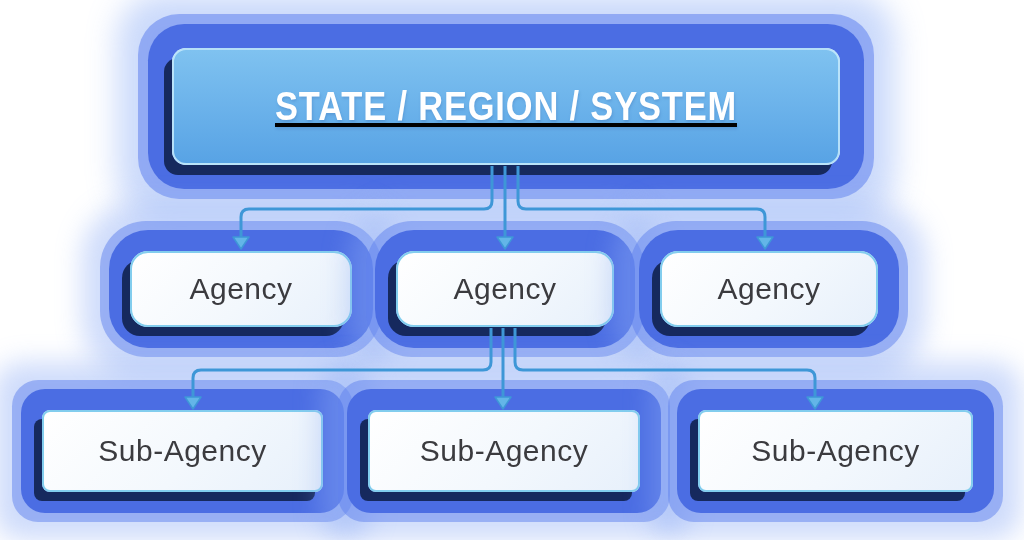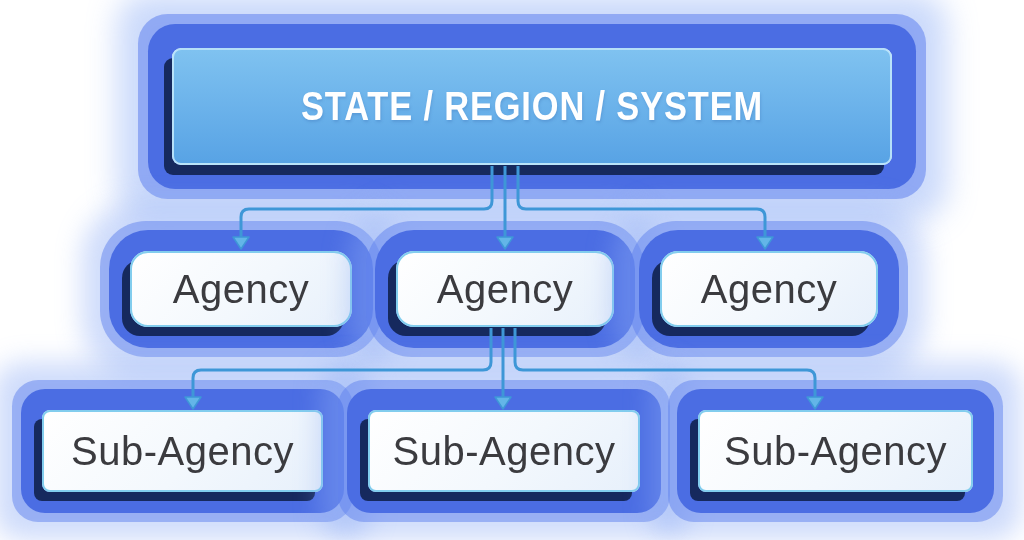--- a/index.html
+++ b/index.html
@@ -30,29 +30,30 @@
   
   .node {
     position: absolute;
     display: flex;
     align-items: center;
     justify-content: center;
     z-index: 10;
   }
   
   .node.root {
-    left: 172px; top: 48px; width: 720px; height: 117px;
-    border-radius: 9px;
+    left: 172px; top: 48px; width: 668px; height: 117px;
+    border-radius: 14px;
     background: linear-gradient(180deg, var(--root-fill-top) 0%, var(--root-fill-bottom) 100%);
     border: 2px solid rgba(198, 234, 252, 0.85);
     box-shadow:
       -8px 10px 0 var(--shadow-navy),
       0 0 0 24px var(--glow-blue),
       0 0 0 34px rgba(96, 130, 238, 0.55),
       0 0 30px 55px rgba(140, 172, 246, 0.45);
+    text-decoration: underline;
   }
   .root-label {
     color: var(--title-color);
     font-size: 41px;
     font-weight: 700;
     letter-spacing: 1px;
     white-space: nowrap;
     transform: scaleX(0.84);
     text-shadow: 1px 2px 3px rgba(70, 125, 190, 0.4);
   }
@@ -63,21 +64,21 @@
     border: 2px solid var(--node-border);
     box-shadow:
       -8px 9px 0 var(--shadow-navy),
       0 0 0 21px var(--glow-blue),
       0 0 0 30px rgba(96, 130, 238, 0.5),
       0 0 26px 48px rgba(140, 172, 246, 0.42);
   }
   .node.sub { border-radius: 8px; }
   .child-label {
     color: var(--label-color);
-    font-size: 40px;
+    font-size: 30px;
     font-weight: 400;
     letter-spacing: 0.5px;
     white-space: nowrap;
   }
   
   .node.a1 { left: 130px; top: 251px; width: 222px; height: 76px; }
   .node.a2 { left: 396px; top: 251px; width: 218px; height: 76px; }
   .node.a3 { left: 660px; top: 251px; width: 218px; height: 76px; }
   
   .node.s1 { left: 42px;  top: 410px; width: 281px; height: 82px; }

